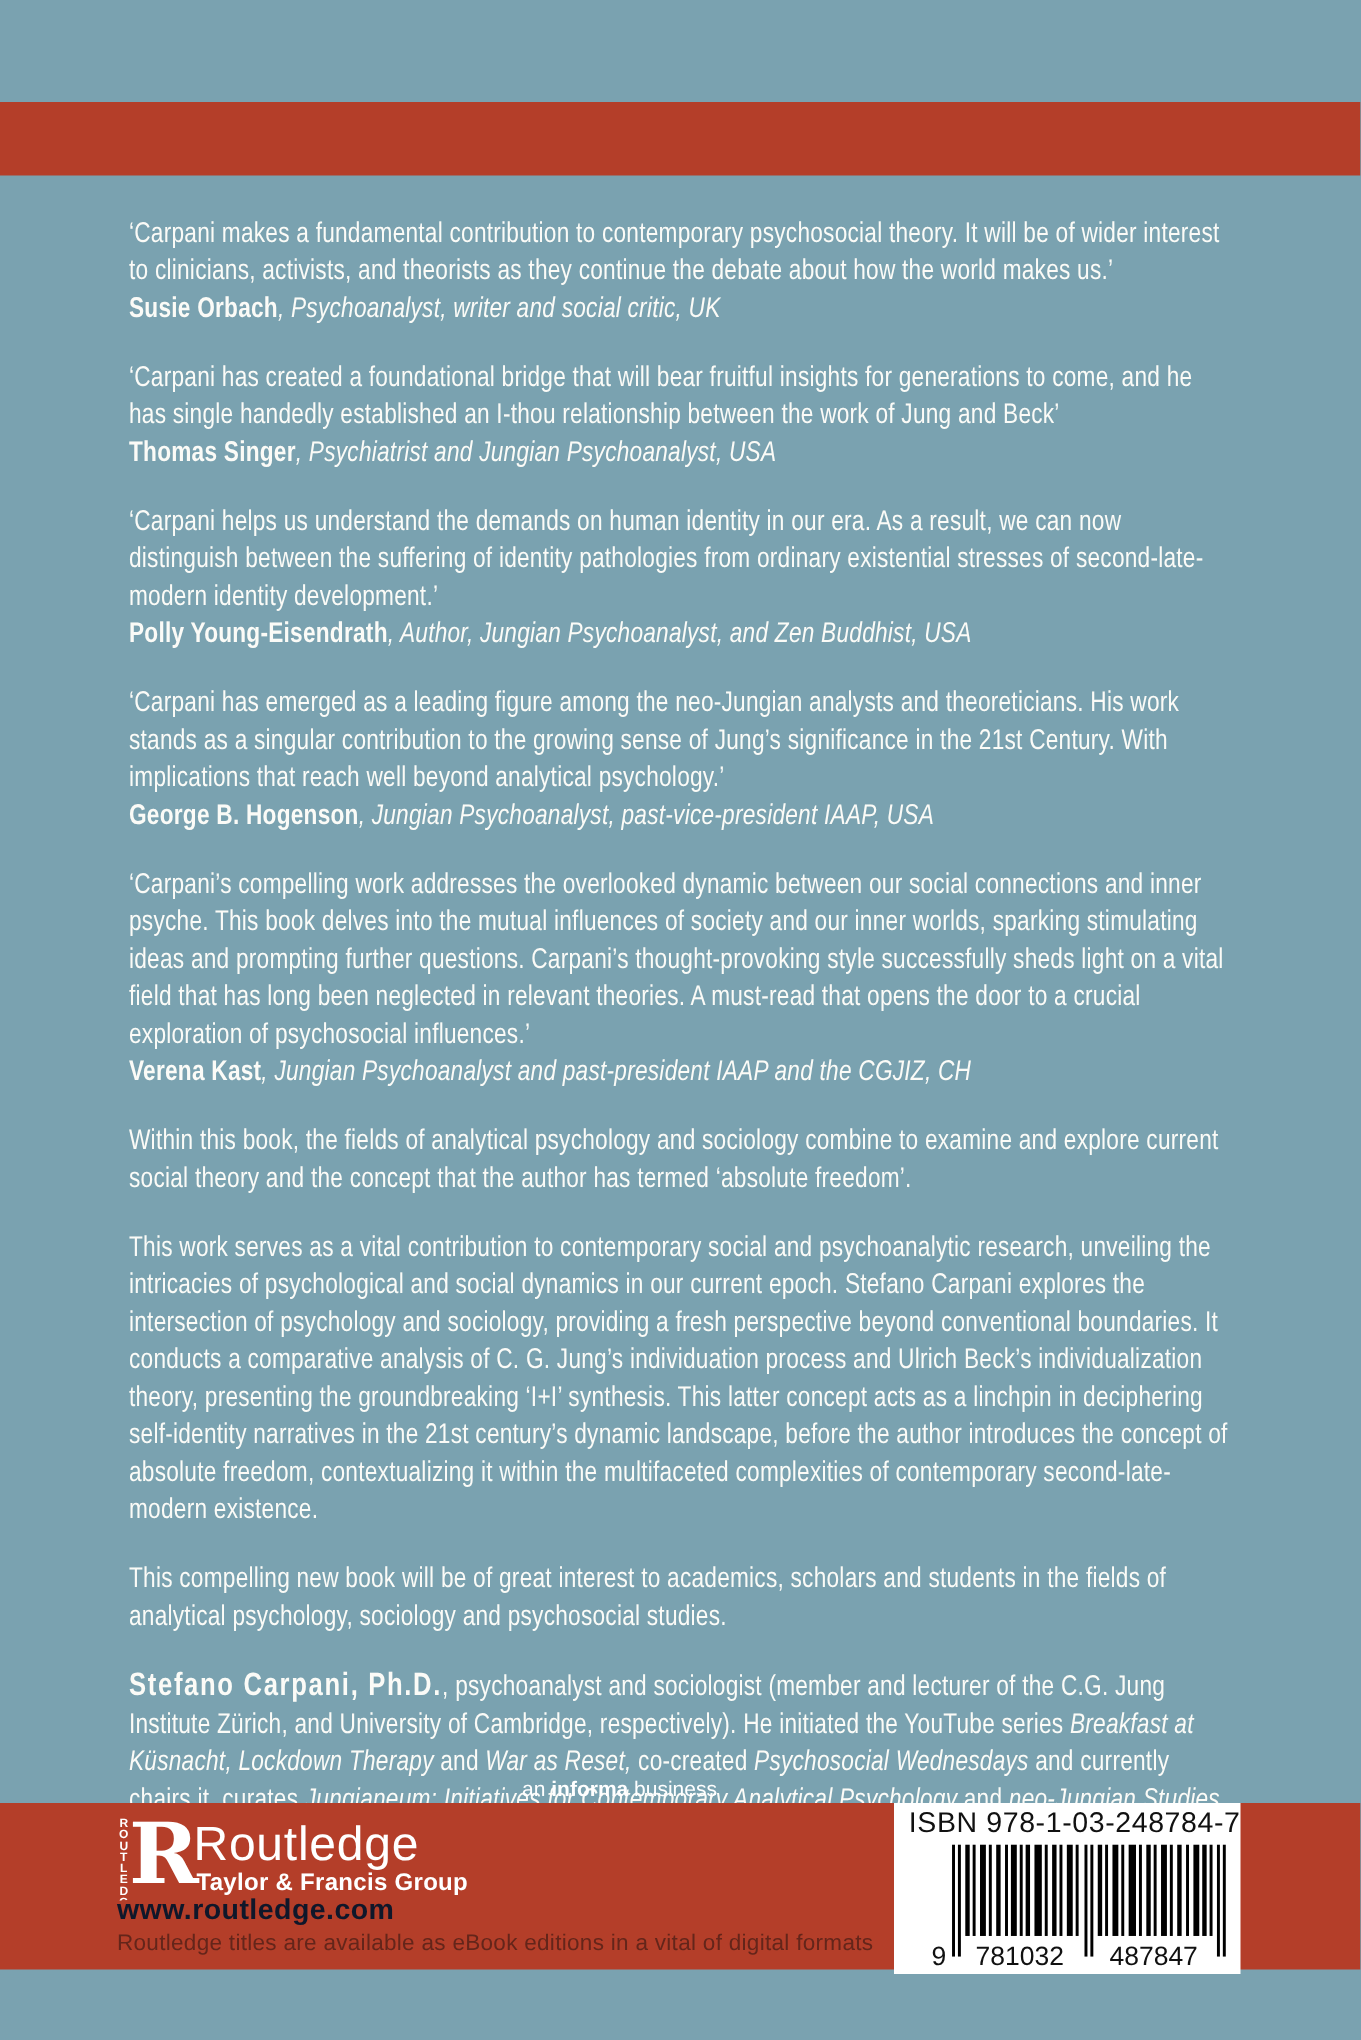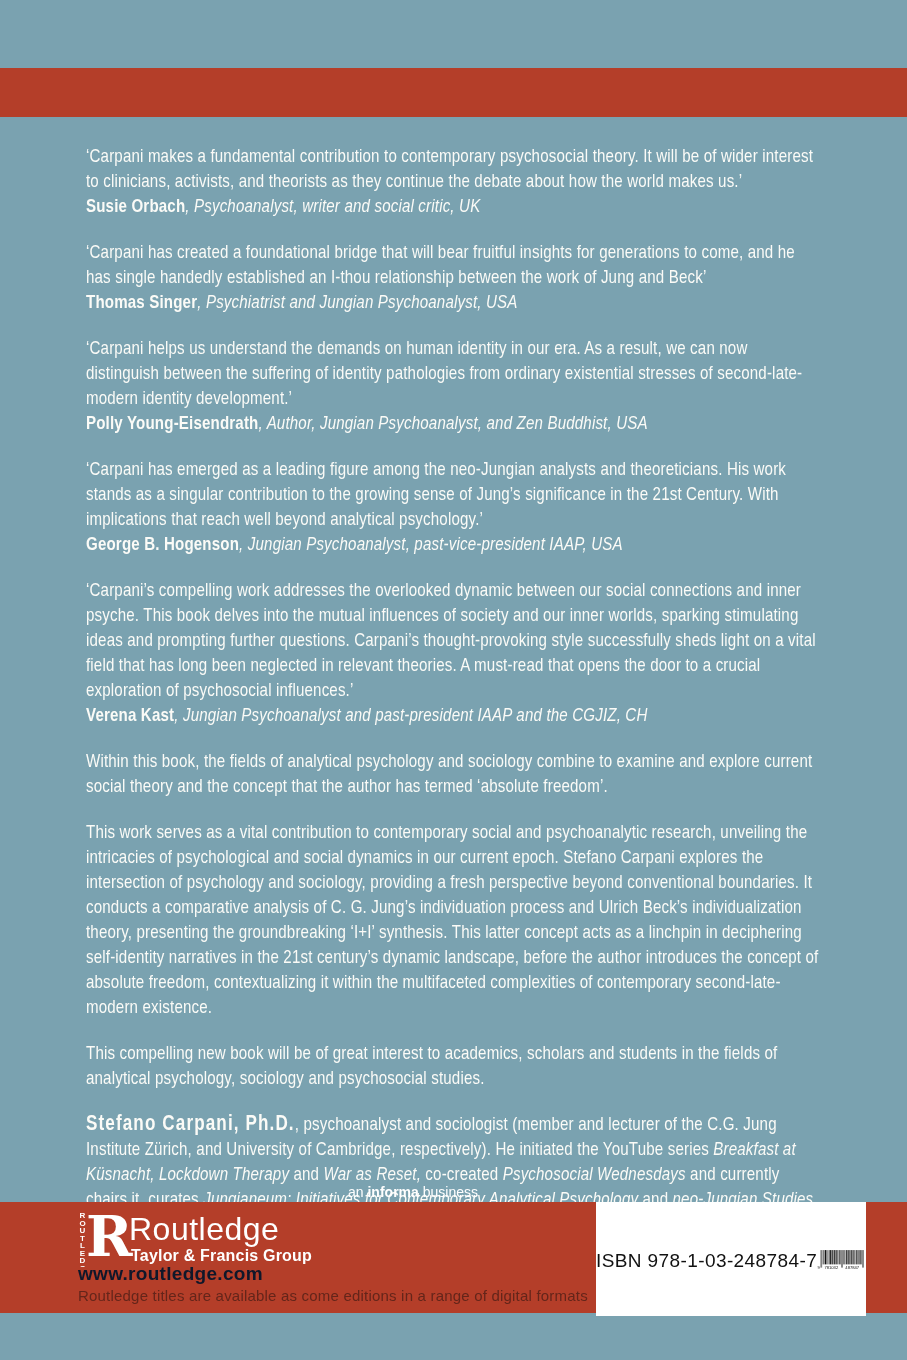--- a/index.html
+++ b/index.html
@@ -53,23 +53,23 @@
   .logo-r{
     font-family:"DejaVu Serif",serif;font-weight:700;
     font-size:56px;line-height:54px;margin-left:-1px;
   }
   .logo-wordmark{position:absolute;left:129px;top:1211px;color:#fff;font-size:32px;line-height:36px;font-weight:400;letter-spacing:.5px;}
   .logo-tagline{position:absolute;left:131px;top:1247px;color:#fff;font-size:16px;font-weight:700;letter-spacing:.2px;}
   .logo-url{position:absolute;left:78px;top:1263px;color:#0f172a;font-size:19px;font-weight:700;letter-spacing:.3px;}
   .ebook-notice{position:absolute;left:78px;top:1287px;color:var(--notice);font-size:15px;letter-spacing:.2px;}
 
   .barcode-box{
-    position:absolute;left:596px;top:1202px;width:270px;height:114px;
+    position:absolute;left:596px;top:1202px;width:231px;height:114px;
     background:var(--barcode_bg);
-    display:flex;flex-direction:row;align-items:center;
+    display:flex;flex-direction:column;align-items:flex-end;
   }
   .isbn-label{color:var(--barcode_text);font-size:19px;line-height:22px;margin-top:3px;letter-spacing:.4px;white-space:nowrap;}
   .barcode-svg{margin-top:2px;}
   .barcode-svg rect{fill:#000;}
   .barcode-svg text{
     font-family:"Liberation Sans",sans-serif;font-size:18px;fill:var(--barcode_text);
   }
 </style>
 </head>
 <body>
@@ -115,21 +115,21 @@
 
 <div class="band band-bottom"></div>
 
 <div class="logo-device">
   <span class="logo-vertical">ROUTLEDGE</span>
   <span class="logo-r">R</span>
 </div>
 <div class="logo-wordmark">Routledge</div>
 <div class="logo-tagline">Taylor &amp; Francis Group</div>
 <div class="logo-url">www.routledge.com</div>
-<div class="ebook-notice">Routledge titles are available as come editions in a range of digital formats</div>
+<div class="ebook-notice">Routledge titles are available as eBook editions in a vital of digital formats</div>
 
 <div class="barcode-box">
   <div class="isbn-label">ISBN 978-1-03-248784-7</div>
   <svg class="barcode-svg" width="208" height="86" viewBox="0 0 212 86">
     <rect x="16" y="0" width="2" height="76"></rect>
     <rect x="20" y="0" width="2" height="76"></rect>
     <rect x="25" y="0" width="3" height="62"></rect>
     <rect x="30" y="0" width="2" height="62"></rect>
     <rect x="35" y="0" width="4" height="62"></rect>
     <rect x="41" y="0" width="2" height="62"></rect>

